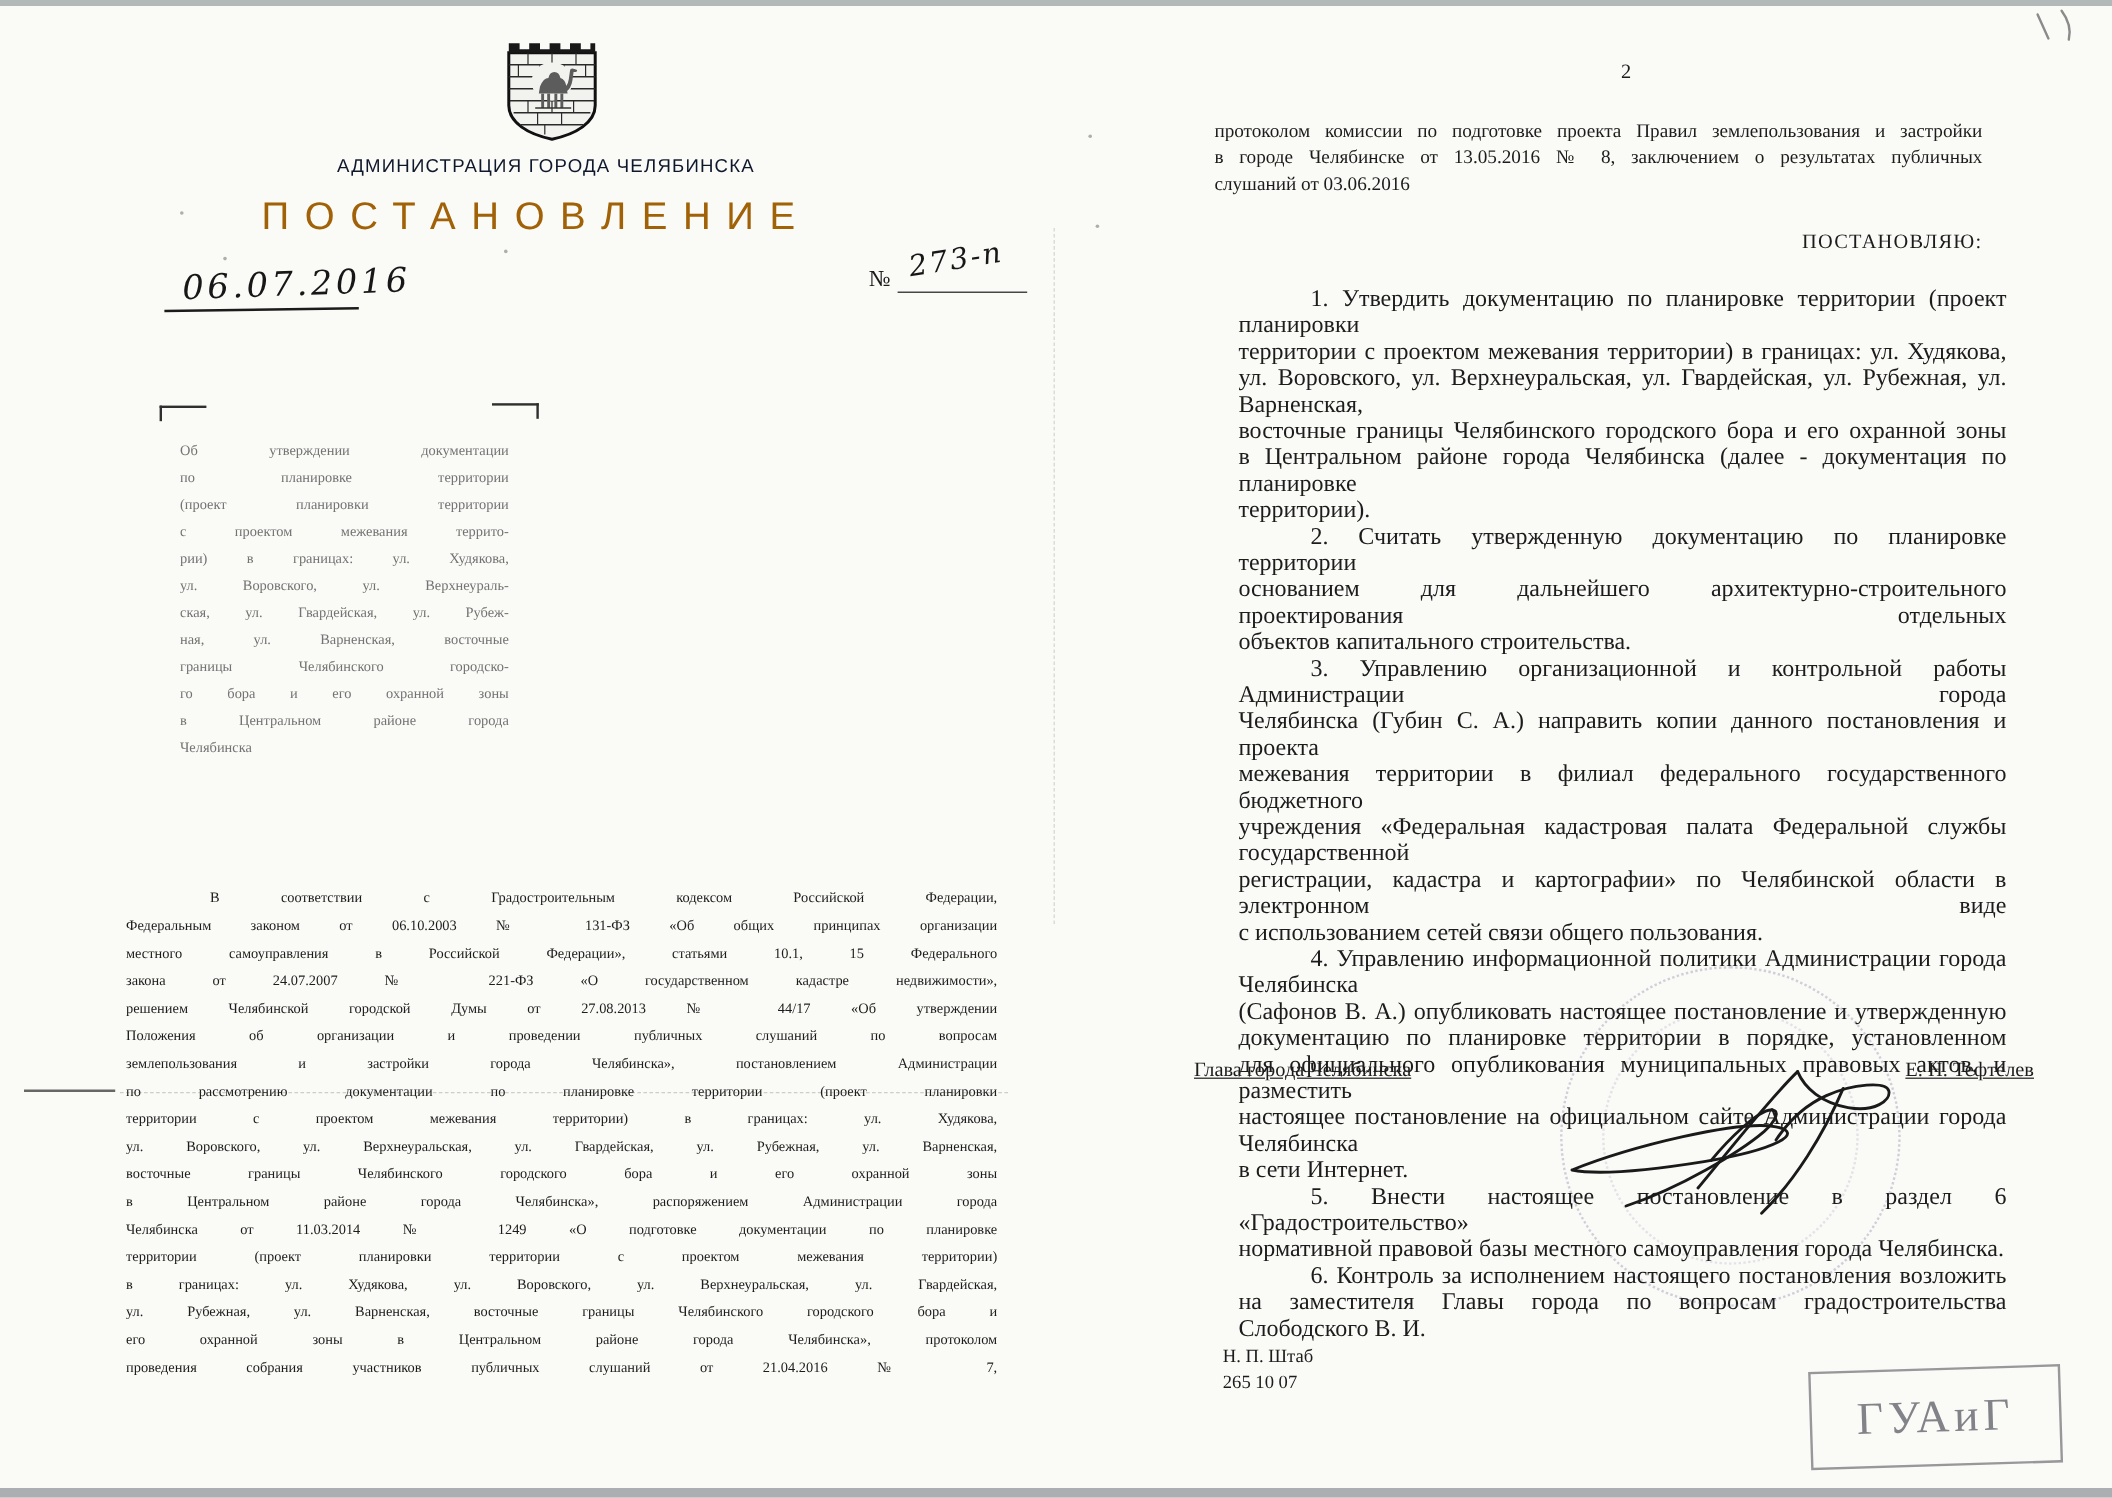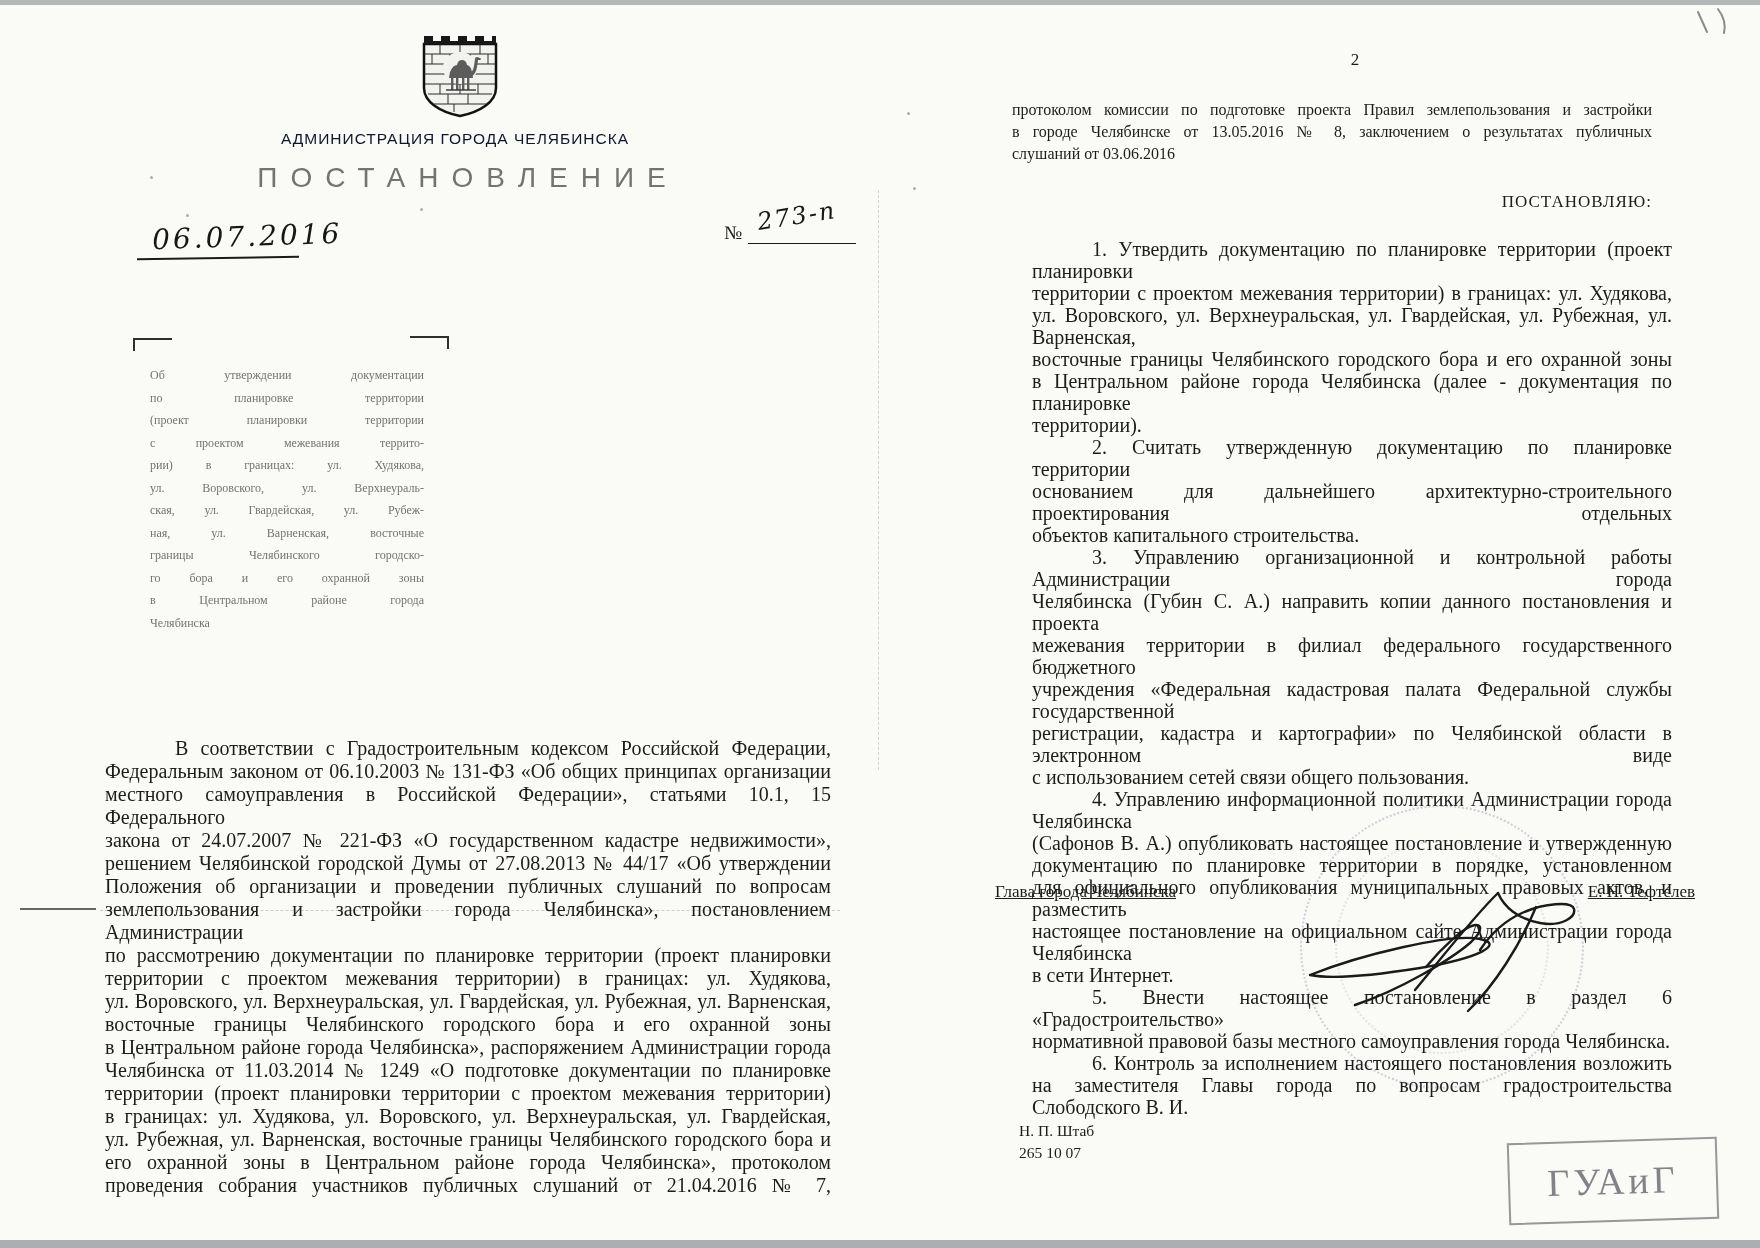--- a/index.html
+++ b/index.html
@@ -19,37 +19,37 @@
   
   .tline{text-align:justify;text-align-last:justify;}
   .tline.last{text-align-last:left;}
   .ind .tline.first{text-indent:70px;}
   .ind60 .tline.first{text-indent:60px;}
 
   
   .org-name{left:205px;top:130px;width:500px;text-align:center;
     font-family:"Liberation Sans","DejaVu Sans",sans-serif;
     font-size:15.5px;letter-spacing:1px;color:#0f172a;}
-  .doc-type{left:205px;top:162px;width:500px;text-align:center;
+  .doc-type{left:205px;top:162px;width:500px;
     font-family:"Liberation Sans","DejaVu Sans",sans-serif;
-    font-size:28px;letter-spacing:13px;padding-left:13px;color:#737373;}
+    font-size:32px;letter-spacing:13px;padding-left:13px;color:#a16207;}
   .hand{font-family:"DejaVu Serif","Liberation Serif",serif;font-style:italic;color:#171717;}
   .date-hand{left:152px;top:220px;font-size:28px;letter-spacing:3px;transform:rotate(-2deg);}
   .date-line{left:137px;top:257px;width:162px;height:0;border-top:2px solid #1b1b1b;transform:rotate(-0.8deg);}
   .num-sign{left:724px;top:222px;font-size:19px;}
   .num-hand{left:757px;top:202px;font-size:24px;letter-spacing:2px;transform:rotate(-9deg);}
   .num-line{left:748px;top:243px;width:108px;height:0;border-top:1.5px solid #1b1b1b;}
 
   .bracket-left{left:133px;top:338px;width:37px;height:11px;
     border-top:2.5px solid #2f2f2f;border-left:2.5px solid #2f2f2f;}
   .bracket-right{left:410px;top:336px;width:37px;height:11px;
     border-top:2.5px solid #2f2f2f;border-right:2.5px solid #2f2f2f;}
 
   .title-block{left:150px;top:364px;width:274px;font-size:12px;line-height:22.5px;color:#737373;}
-  .body-block{left:105px;top:737px;width:726px;font-size:20px;line-height:23px;}
+  .body-block{left:105px;top:737px;width:726px;font-size:12px;line-height:23px;}
 
   .artifact-dark{left:20px;top:908px;width:76px;height:0;border-top:2px solid rgba(40,40,40,.7);}
   .artifact-faint{left:100px;top:910px;width:740px;height:0;border-top:1px dashed rgba(70,70,70,.25);}
 
   
   .page-num{left:1340px;top:50px;width:30px;text-align:center;font-size:17px;}
   .intro-block{left:1012px;top:99px;width:640px;font-size:16px;line-height:22px;}
   .resolve-head{left:1012px;top:192px;width:640px;text-align:right;font-size:17px;letter-spacing:1px;}
   .items-block{left:1012px;top:238px;width:640px;font-size:20px;line-height:22px;margin-left:20px;}
   .items-block .para{margin:0;}

